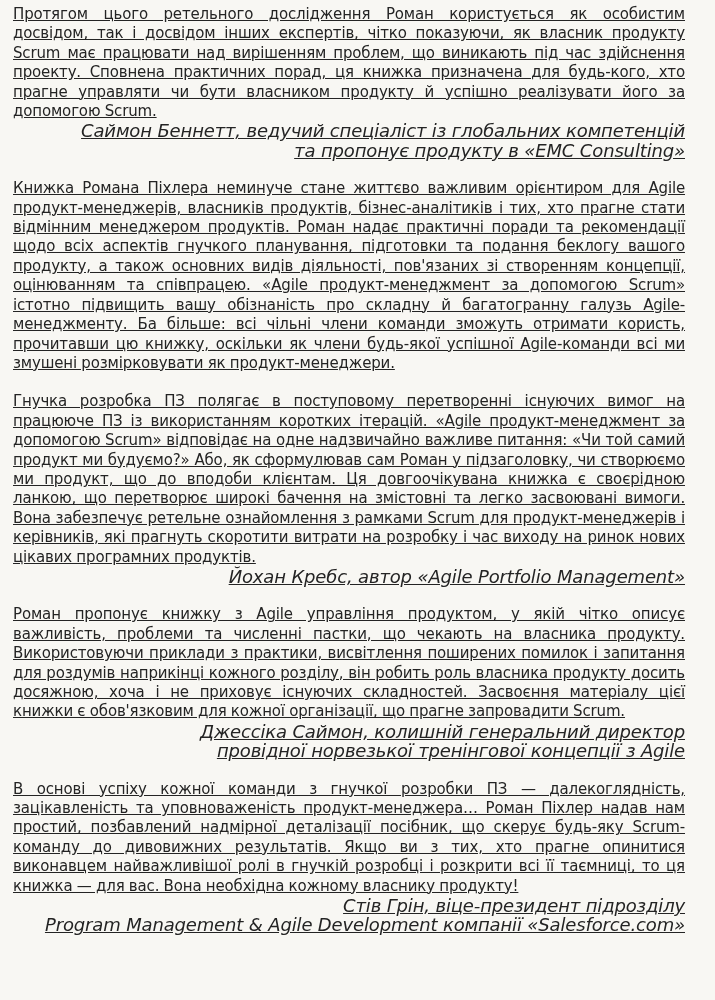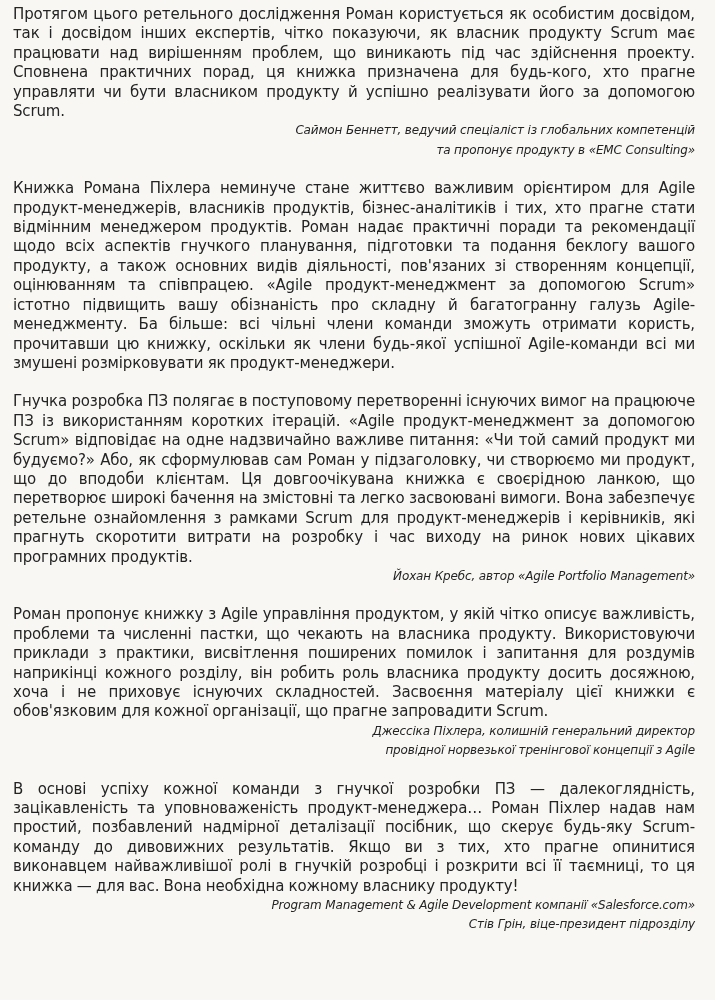--- a/index.html
+++ b/index.html
@@ -13,37 +13,38 @@
     overflow: hidden;
   }
   body {
     background: var(--bg);
     color: var(--fg);
     font-family: "DejaVu Sans", "Liberation Sans", sans-serif;
   }
   .page {
     width: 715px;
     height: 1000px;
-    padding: 5px 20px 8px 13px;
+    padding: 5px 30px 8px 13px;
+    text-decoration: underline;
   }
   .testimonial {
     margin-bottom: 19px;
   }
   .testimonial:last-child {
     margin-bottom: 4px;
   }
   .body-text {
     font-size: 15px;
     line-height: 19.4px;
     text-align: justify;
     letter-spacing: -0.15px;
     word-spacing: -0.3px;
   }
   .attribution {
-    font-size: 12px;
+    font-size: 18px;
     line-height: 19.4px;
     font-style: italic;
     text-align: right;
     letter-spacing: -0.15px;
   }
   .attribution .attr-line {
     display: block;
   }
 </style>
 </head>
@@ -66,26 +67,26 @@
   <section class="testimonial">
     <p class="body-text">Гнучка розробка ПЗ полягає в поступовому перетворенні існуючих вимог на працююче ПЗ із використанням коротких ітерацій. «Agile продукт-менеджмент за допомогою Scrum» відповідає на одне надзвичайно важливе питання: «Чи той самий продукт ми будуємо?» Або, як сформулював сам Роман у підзаголовку, чи створюємо ми продукт, що до вподоби клієнтам. Ця довгоочікувана книжка є своєрідною ланкою, що перетворює широкі бачення на змістовні та легко засвоювані вимоги. Вона забезпечує ретельне ознайомлення з рамками Scrum для продукт-менеджерів і керівників, які прагнуть скоротити витрати на розробку і час виходу на ринок нових цікавих програмних продуктів.</p>
     <div class="attribution">
       <span class="attr-line">Йохан Кребс, автор «Agile Portfolio Management»</span>
     </div>
   </section>
 
   <section class="testimonial">
     <p class="body-text">Роман пропонує книжку з Agile управління продуктом, у якій чітко описує важливість, проблеми та численні пастки, що чекають на власника продукту. Використовуючи приклади з практики, висвітлення поширених помилок і запитання для роздумів наприкінці кожного розділу, він робить роль власника продукту досить досяжною, хоча і не приховує існуючих складностей. Засвоєння матеріалу цієї книжки є обов'язковим для кожної організації, що прагне запровадити Scrum.</p>
     <div class="attribution">
-      <span class="attr-line">Джессіка Піхлера, колишній генеральний директор</span>
+      <span class="attr-line">Джессіка Саймон, колишній генеральний директор</span>
       <span class="attr-line">провідної норвезької тренінгової концепції з Agile</span>
     </div>
   </section>
 
   <section class="testimonial">
     <p class="body-text">В основі успіху кожної команди з гнучкої розробки ПЗ — далекоглядність, зацікавленість та уповноваженість продукт-менеджера… Роман Піхлер надав нам простий, позбавлений надмірної деталізації посібник, що скерує будь-яку Scrum-команду до дивовижних результатів. Якщо ви з тих, хто прагне опинитися виконавцем найважливішої ролі в гнучкій розробці і розкрити всі її таємниці, то ця книжка — для вас. Вона необхідна кожному власнику продукту!</p>
     <div class="attribution">
+      <span class="attr-line">Стів Грін, віце-президент підрозділу</span>
       <span class="attr-line">Program Management &amp; Agile Development компанії «Salesforce.com»</span>
-      <span class="attr-line">Стів Грін, віце-президент підрозділу</span>
     </div>
   </section>
 
 </div>
 
 </body></html>

